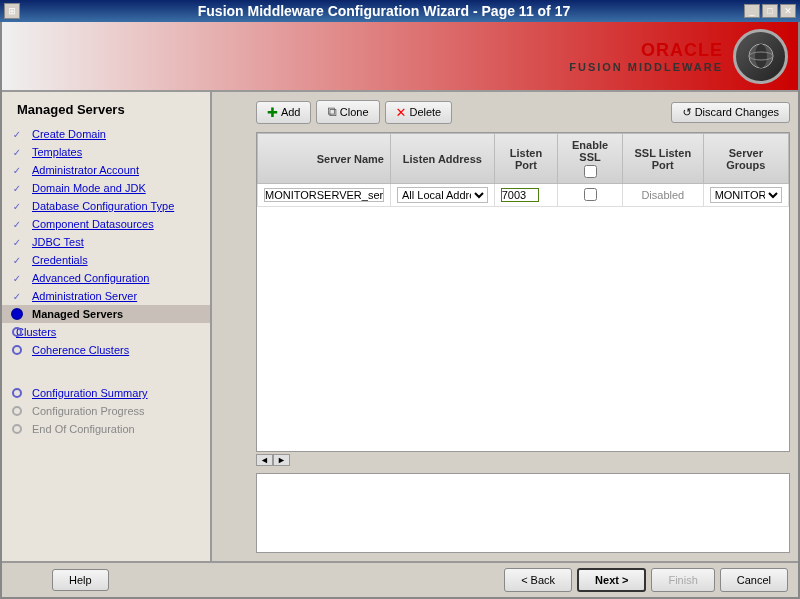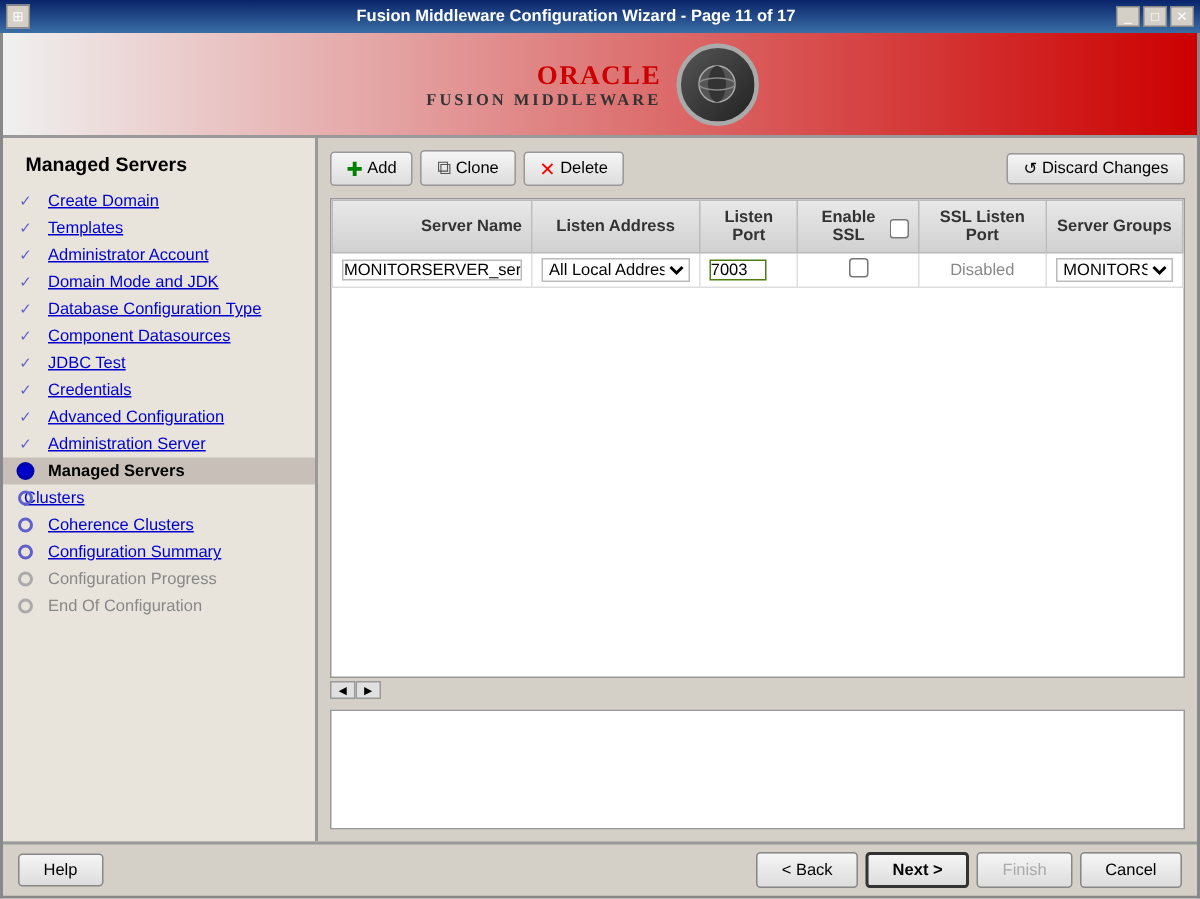--- a/index.html
+++ b/index.html
@@ -16,21 +16,21 @@
       background: linear-gradient(to bottom, #0a246a, #3a6ea5);
       color: white;
       height: 22px;
       display: flex;
       align-items: center;
       justify-content: space-between;
       padding: 0 4px;
       user-select: none;
     }
     .title-bar-text {
-      font-size: 11px;
+      font-size: 14px;
       font-weight: bold;
       flex: 1;
       text-align: center;
     }
     .title-bar-controls {
       display: flex;
       gap: 2px;
     }
     .title-bar-btn {
       width: 16px;
@@ -62,25 +62,24 @@
       background: #d4d0c8;
       border: 2px solid #888;
       border-top: none;
     }
     
     .header {
       background: linear-gradient(to right, #f0f0f0, #cc0000);
       height: 70px;
       display: flex;
       align-items: center;
-      justify-content: center;
+      justify-content: flex-end;
       padding-right: 10px;
       border-bottom: 2px solid #999;
       position: relative;
-      font-family: Liberation Serif, serif;
     }
     .header-logo {
       display: flex;
       flex-direction: column;
       align-items: flex-end;
     }
     .oracle-text {
       color: #cc0000;
       font-size: 18px;
       font-weight: bold;
@@ -101,20 +100,21 @@
       display: flex;
       align-items: center;
       justify-content: center;
       border: 3px solid #aaa;
     }
     
     .body-area {
       display: flex;
       flex: 1;
       overflow: hidden;
+      gap: 36px;
     }
     
     .sidebar {
       width: 210px;
       background: #e8e4dc;
       border-right: 2px solid #999;
       overflow-y: auto;
       padding: 5px 0;
     }
     .sidebar-title {
@@ -226,21 +226,21 @@
       padding: 5px 6px;
       border: 1px solid #bbb;
       text-align: center;
       font-size: 11px;
       font-weight: bold;
       color: #333;
     }
     thead th.left { text-align: right; }
     .enable-ssl-header {
       display: flex;
-      flex-direction: row;
+      flex-direction: column;
       align-items: center;
     }
     .ssl-checkbox {
       margin-top: 2px;
     }
     tbody tr {
       background: white;
     }
     tbody td {
       padding: 3px 6px;
@@ -276,20 +276,21 @@
       display: flex;
       align-items: center;
       justify-content: space-between;
       padding: 5px 10px;
       border-top: 2px solid #999;
       background: #d4d0c8;
     }
     .footer-left {
       display: flex;
       gap: 5px;
+      margin-left: 40px;
     }
     .footer-right {
       display: flex;
       gap: 5px;
     }
     .footer-btn {
       padding: 4px 16px;
       background: linear-gradient(to bottom, #f5f5f5, #ddd);
       border: 1px solid #888;
       border-radius: 3px;
@@ -397,21 +398,21 @@
           <div style="width:10px;height:10px;border-radius:50%;border:2px solid #6060cc;"></div>
         </span>
         <span>Clusters</span>
       </div>
       <div class="sidebar-item" style="padding-left: 30px;">
         <span class="step-icon">
           <div style="width:10px;height:10px;border-radius:50%;border:2px solid #6060cc;"></div>
         </span>
         <span>Coherence Clusters</span>
       </div>
-      <div class="sidebar-item" style="padding-left: 30px;">
+      <div class="sidebar-item" style="padding-left: 30px; margin-top: 25px;">
         <span class="step-icon">
           <div style="width:10px;height:10px;border-radius:50%;border:2px solid #6060cc;"></div>
         </span>
         <span>Configuration Summary</span>
       </div>
       <div class="sidebar-item disabled" style="padding-left: 30px;">
         <span class="step-icon">
           <div style="width:10px;height:10px;border-radius:50%;border:2px solid #aaa;"></div>
         </span>
         <span>Configuration Progress</span>

